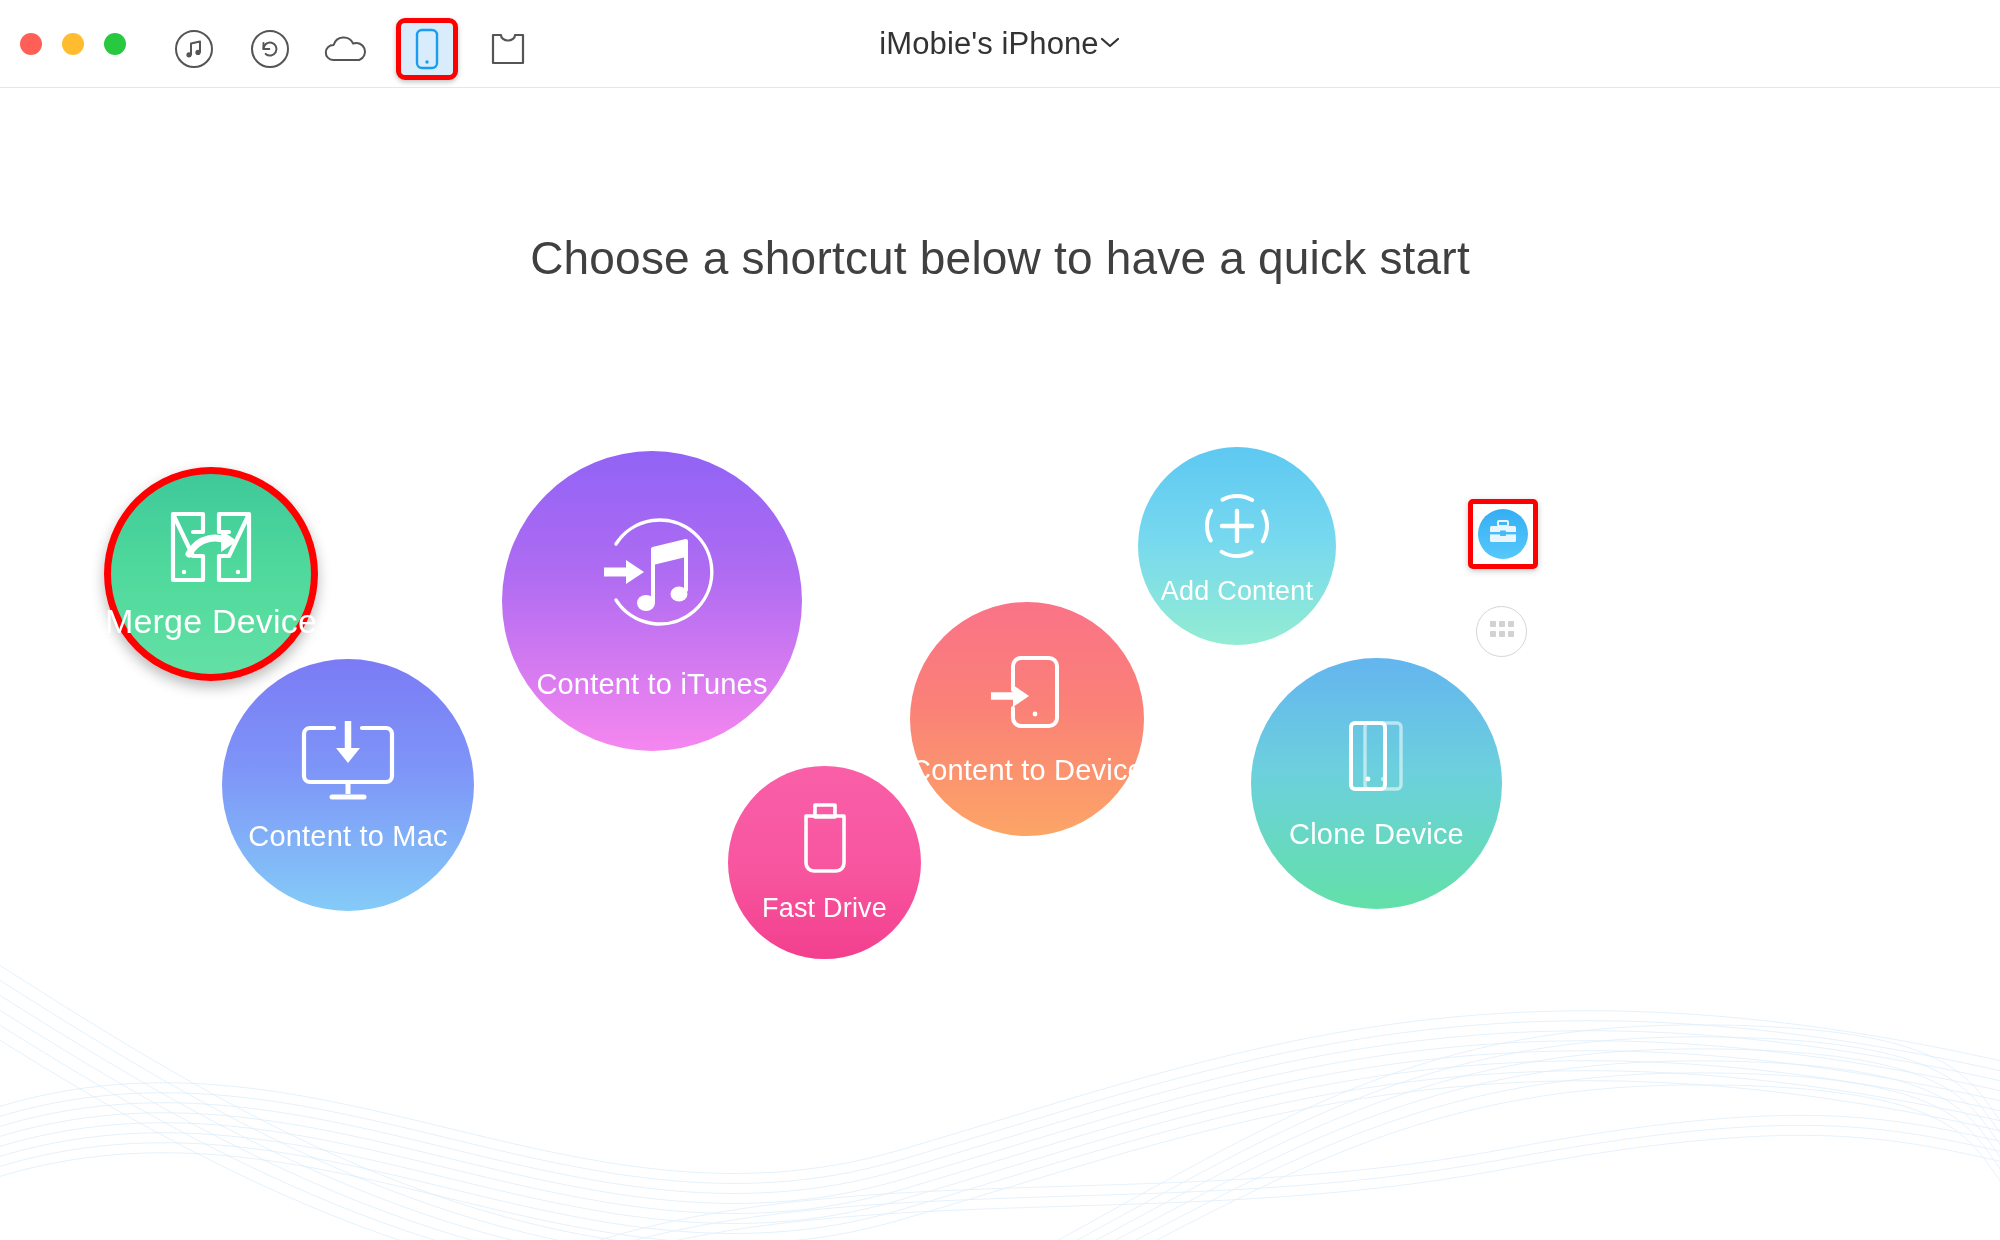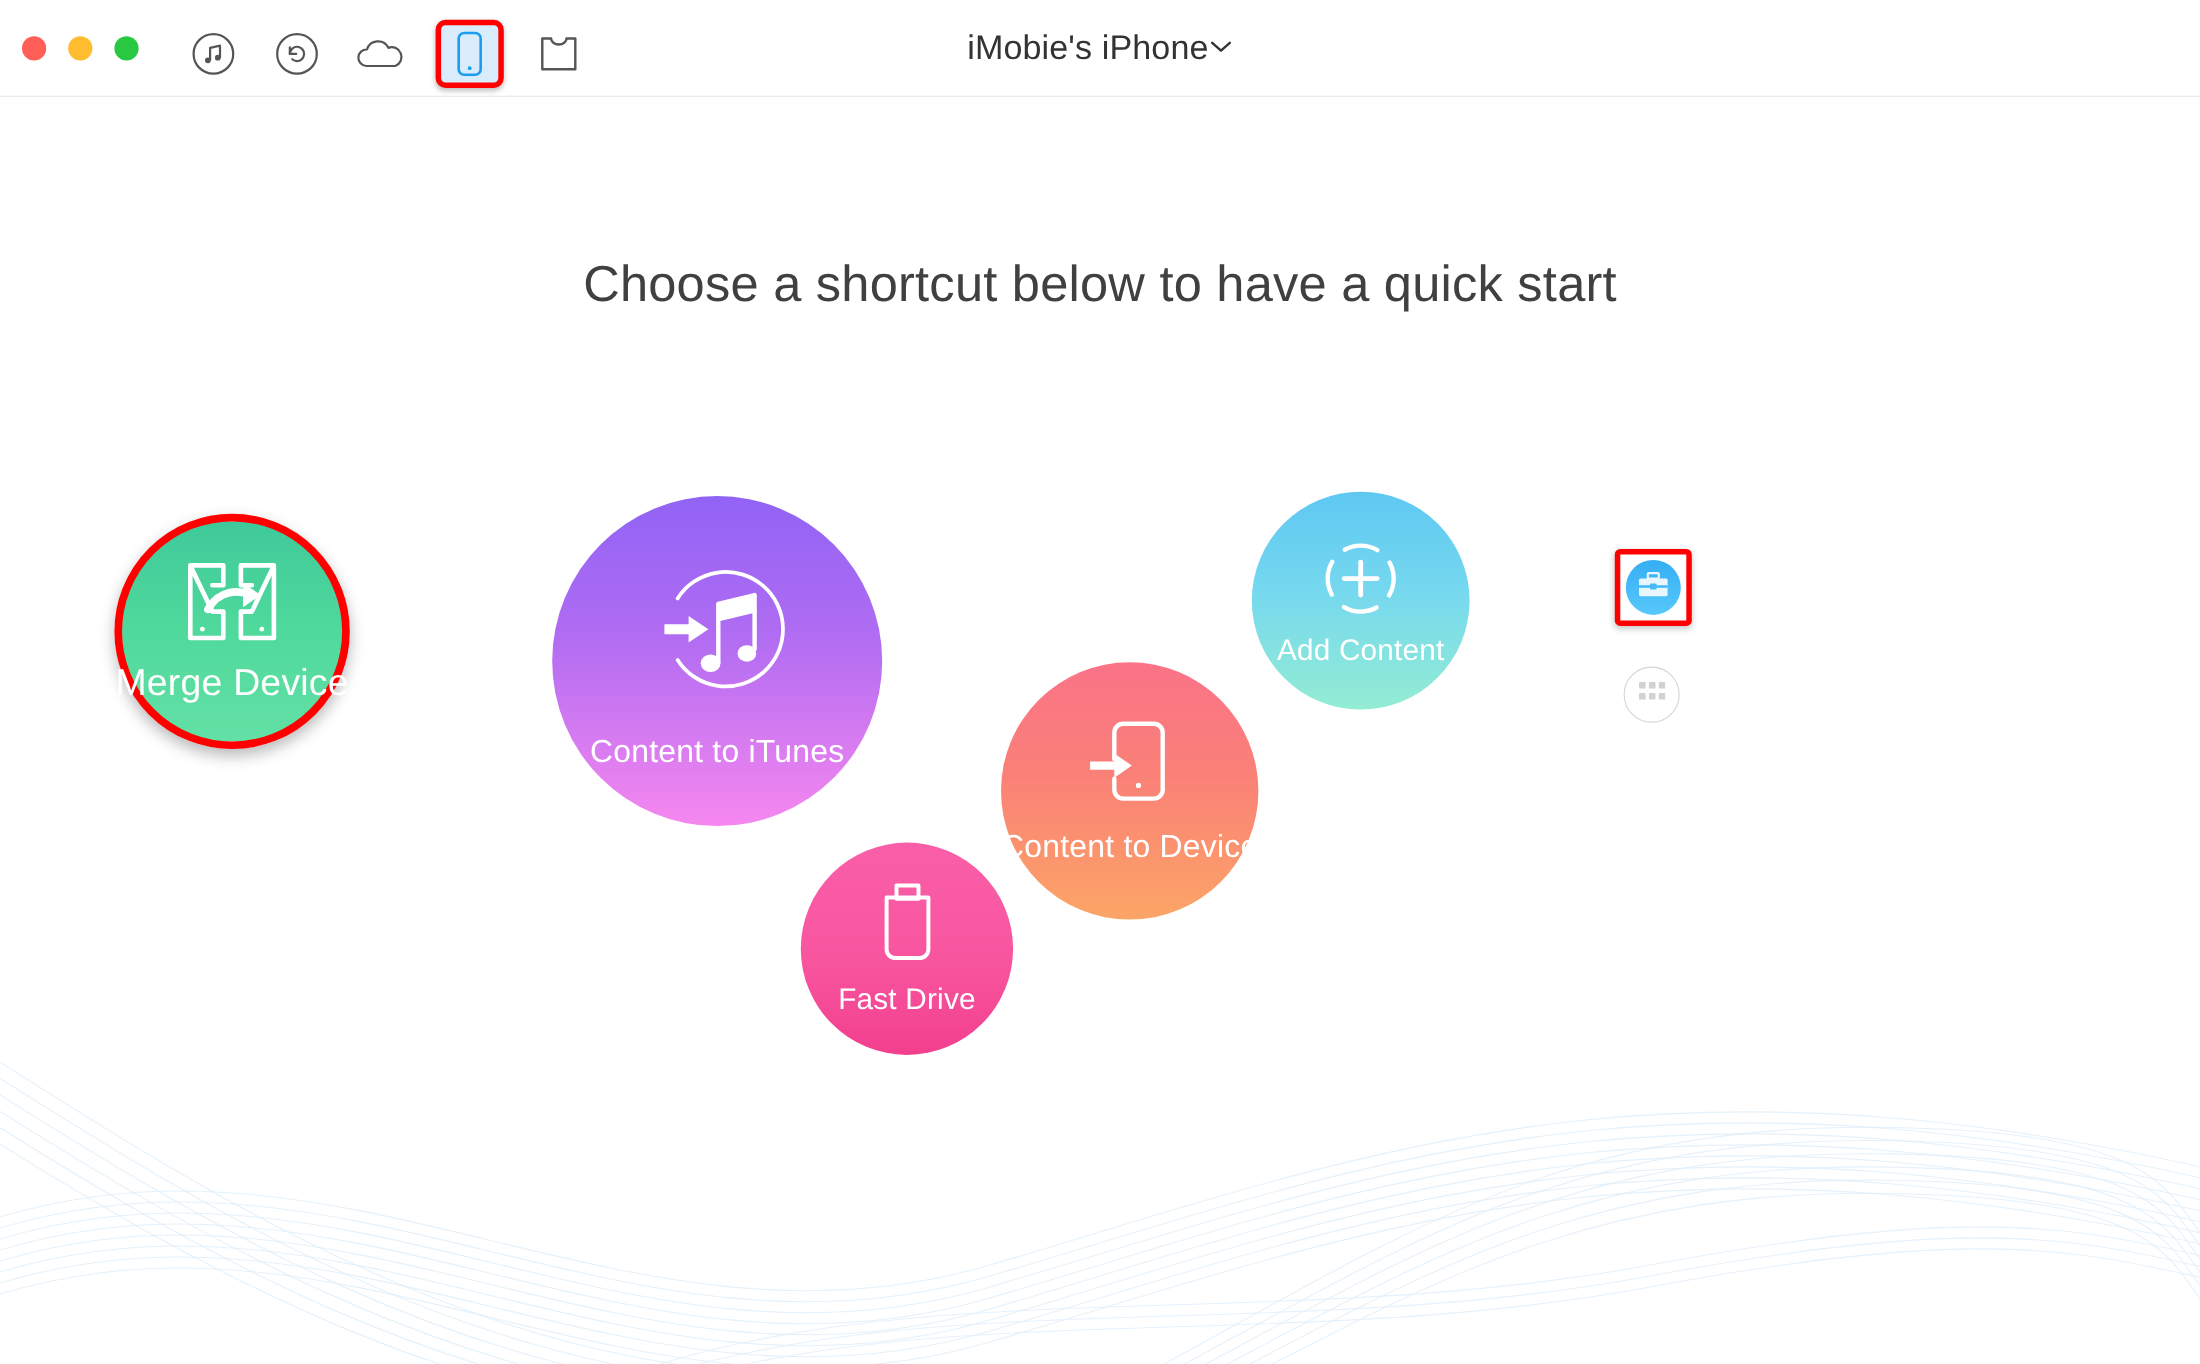--- a/index.html
+++ b/index.html
@@ -355,20 +355,32 @@
           <path d="M86 6 L56 6 L56 24 L66 24 M66 48 L56 48 L56 72 L86 72 L86 6 Z" fill="none" stroke="#fff" stroke-width="4.2" stroke-linejoin="round" stroke-linecap="round"></path>
           <circle cx="21" cy="64" r="2.2" fill="#fff"></circle>
           <circle cx="75" cy="64" r="2.2" fill="#fff"></circle>
           <path d="M26 46 C 36 28, 54 28, 66 33" fill="none" stroke="#fff" stroke-width="7" stroke-linecap="round"></path>
           <path d="M58 22 L74 33 L58 44 Z" fill="#fff"></path>
         </svg>
       </span>
       <span class="bub-label">Merge Device</span>
     </div>
 
+    <div class="bubble" id="bubble-mac">
+      <span class="bub-icon">
+        <svg width="104" height="88" viewBox="0 0 104 88">
+          <path d="M38 10 L14 10 a6 6 0 0 0 -6 6 L8 58 a6 6 0 0 0 6 6 L90 64 a6 6 0 0 0 6 -6 L96 16 a6 6 0 0 0 -6 -6 L66 10" fill="none" stroke="#fff" stroke-width="4.2" stroke-linejoin="round" stroke-linecap="round"></path>
+          <path d="M52 3 L52 37" fill="none" stroke="#fff" stroke-width="6.5" stroke-linecap="butt"></path>
+          <path d="M40 30 L52 45 L64 30 Z" fill="#fff"></path>
+          <path d="M52 64 L52 76" stroke="#fff" stroke-width="5"></path>
+          <path d="M36 79 L68 79" stroke="#fff" stroke-width="5" stroke-linecap="round"></path>
+        </svg>
+      </span>
+      <span class="bub-label">Content to Mac</span>
+    </div>
 
     <div class="bubble" id="bubble-itunes">
       <span class="bub-icon">
         <svg width="140" height="140" viewBox="0 0 140 140">
           <path d="M34 42 A52 52 0 1 1 34 98" fill="none" stroke="#fff" stroke-width="3.4" stroke-linecap="round"></path>
           <path d="M71 100 L71 47 L104 39 L104 88" fill="none" stroke="#fff" stroke-width="4" stroke-linecap="round" stroke-linejoin="round"></path>
           <path d="M71 47 L104 39 L104 55 L71 63 Z" fill="#fff"></path>
           <ellipse cx="64" cy="101" rx="9" ry="8" fill="#fff"></ellipse>
           <ellipse cx="97" cy="92" rx="8.5" ry="7.5" fill="#fff"></ellipse>
           <path d="M22 70 L50 70" stroke="#fff" stroke-width="9" stroke-linecap="butt"></path>
@@ -403,20 +415,31 @@
     <div class="bubble" id="bubble-addcontent">
       <span class="bub-icon">
         <svg width="80" height="80" viewBox="0 0 80 80">
           <circle cx="40" cy="40" r="30" fill="none" stroke="#fff" stroke-width="4" stroke-linecap="round" stroke-dasharray="31 16" stroke-dashoffset="15"></circle>
           <path d="M40 25 L40 55 M25 40 L55 40" stroke="#fff" stroke-width="4.4" stroke-linecap="round"></path>
         </svg>
       </span>
       <span class="bub-label">Add Content</span>
     </div>
 
+    <div class="bubble" id="bubble-clone">
+      <span class="bub-icon">
+        <svg width="80" height="84" viewBox="0 0 80 84">
+          <rect x="28" y="7" width="36" height="66" rx="4" ry="4" fill="none" stroke="#ffffff" stroke-width="3.4" opacity="0.55"></rect>
+          <circle cx="46" cy="63" r="2.2" fill="#ffffff" opacity="0.55"></circle>
+          <rect x="14" y="7" width="34" height="66" rx="4" ry="4" fill="none" stroke="#fff" stroke-width="4"></rect>
+          <circle cx="31" cy="63" r="2.4" fill="#fff"></circle>
+        </svg>
+      </span>
+      <span class="bub-label">Clone Device</span>
+    </div>
 
     <div id="toolbox-wrap">
       <div id="toolbox-btn">
         <span>
           <svg width="30" height="26" viewBox="0 0 30 26">
             <rect x="10" y="2" width="10" height="5" rx="1" fill="none" stroke="#eaf6fd" stroke-width="2"></rect>
             <rect x="2" y="7" width="26" height="16" rx="1.5" fill="#eaf6fd"></rect>
             <rect x="2" y="13" width="26" height="2.4" fill="#46bbf7"></rect>
             <rect x="12" y="11.5" width="6" height="5.5" rx="0.8" fill="#46bbf7"></rect>
           </svg>

